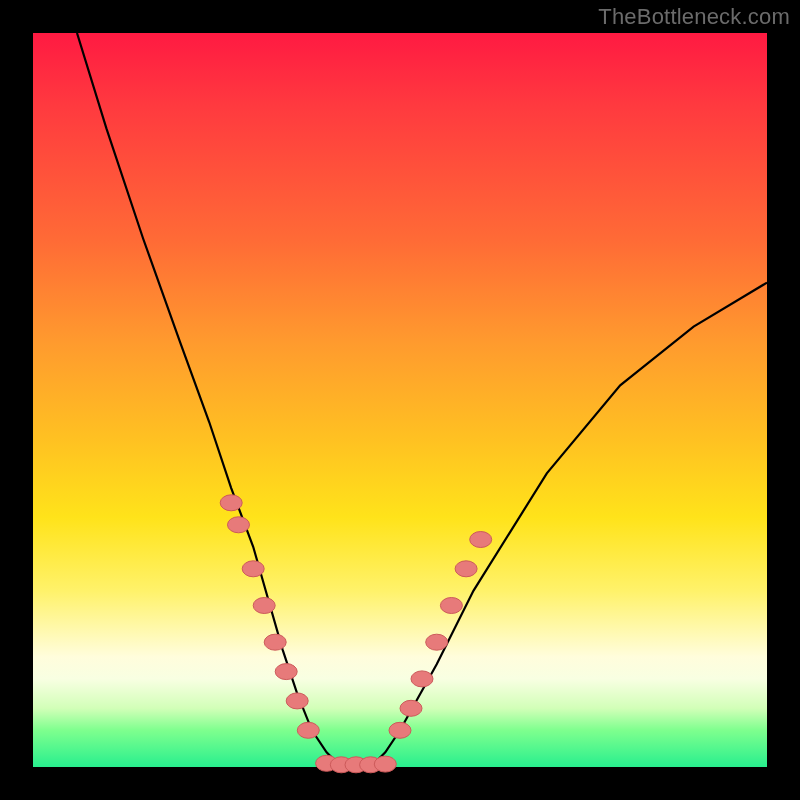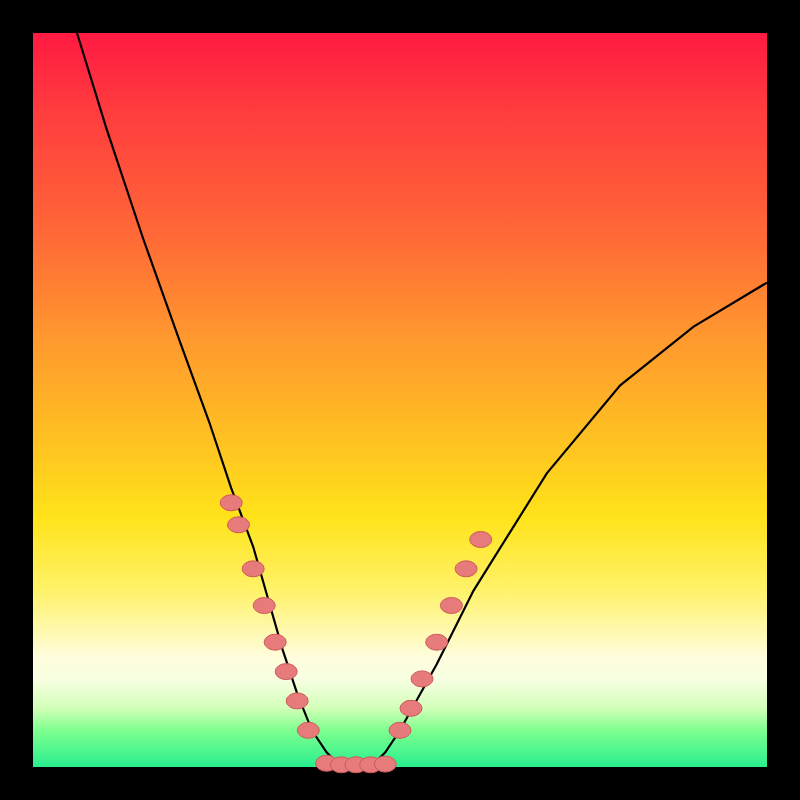--- a/index.html
+++ b/index.html
@@ -68,20 +68,21 @@
   .dot {
     fill: #e77a7a;
     stroke: #cc5a5a;
     stroke-width: 1;
   }
 </style>
 </head>
 <body>
 
 <div class="frame">
+  <div class="watermark">TheBottleneck.com</div>
 
   <div class="plot-area">
     <svg class="overlay" viewBox="0 0 734 734">
       <path id="curve-path" class="curve" d="M44.0 0.0 L73.4 95.4 L110.1 205.5 L146.8 308.3 L176.2 389.0 L198.2 455.1 L220.2 513.8 L234.9 565.2 L249.6 616.6 L264.2 660.6 L278.9 697.3 L293.6 719.3 L308.3 734.0 L323.0 734.0 L337.6 734.0 L352.3 719.3 L367.0 697.3 L403.7 631.2 L440.4 557.8 L477.1 499.1 L513.8 440.4 L587.2 352.3 L660.6 293.6 L734.0 249.6"></path>
       <g id="dots-group">
           <ellipse cx="198.2" cy="469.8" rx="11" ry="8" class="dot"></ellipse>
           <ellipse cx="205.5" cy="491.8" rx="11" ry="8" class="dot"></ellipse>
           <ellipse cx="220.2" cy="535.8" rx="11" ry="8" class="dot"></ellipse>
           <ellipse cx="231.2" cy="572.5" rx="11" ry="8" class="dot"></ellipse>
           <ellipse cx="242.2" cy="609.2" rx="11" ry="8" class="dot"></ellipse>

